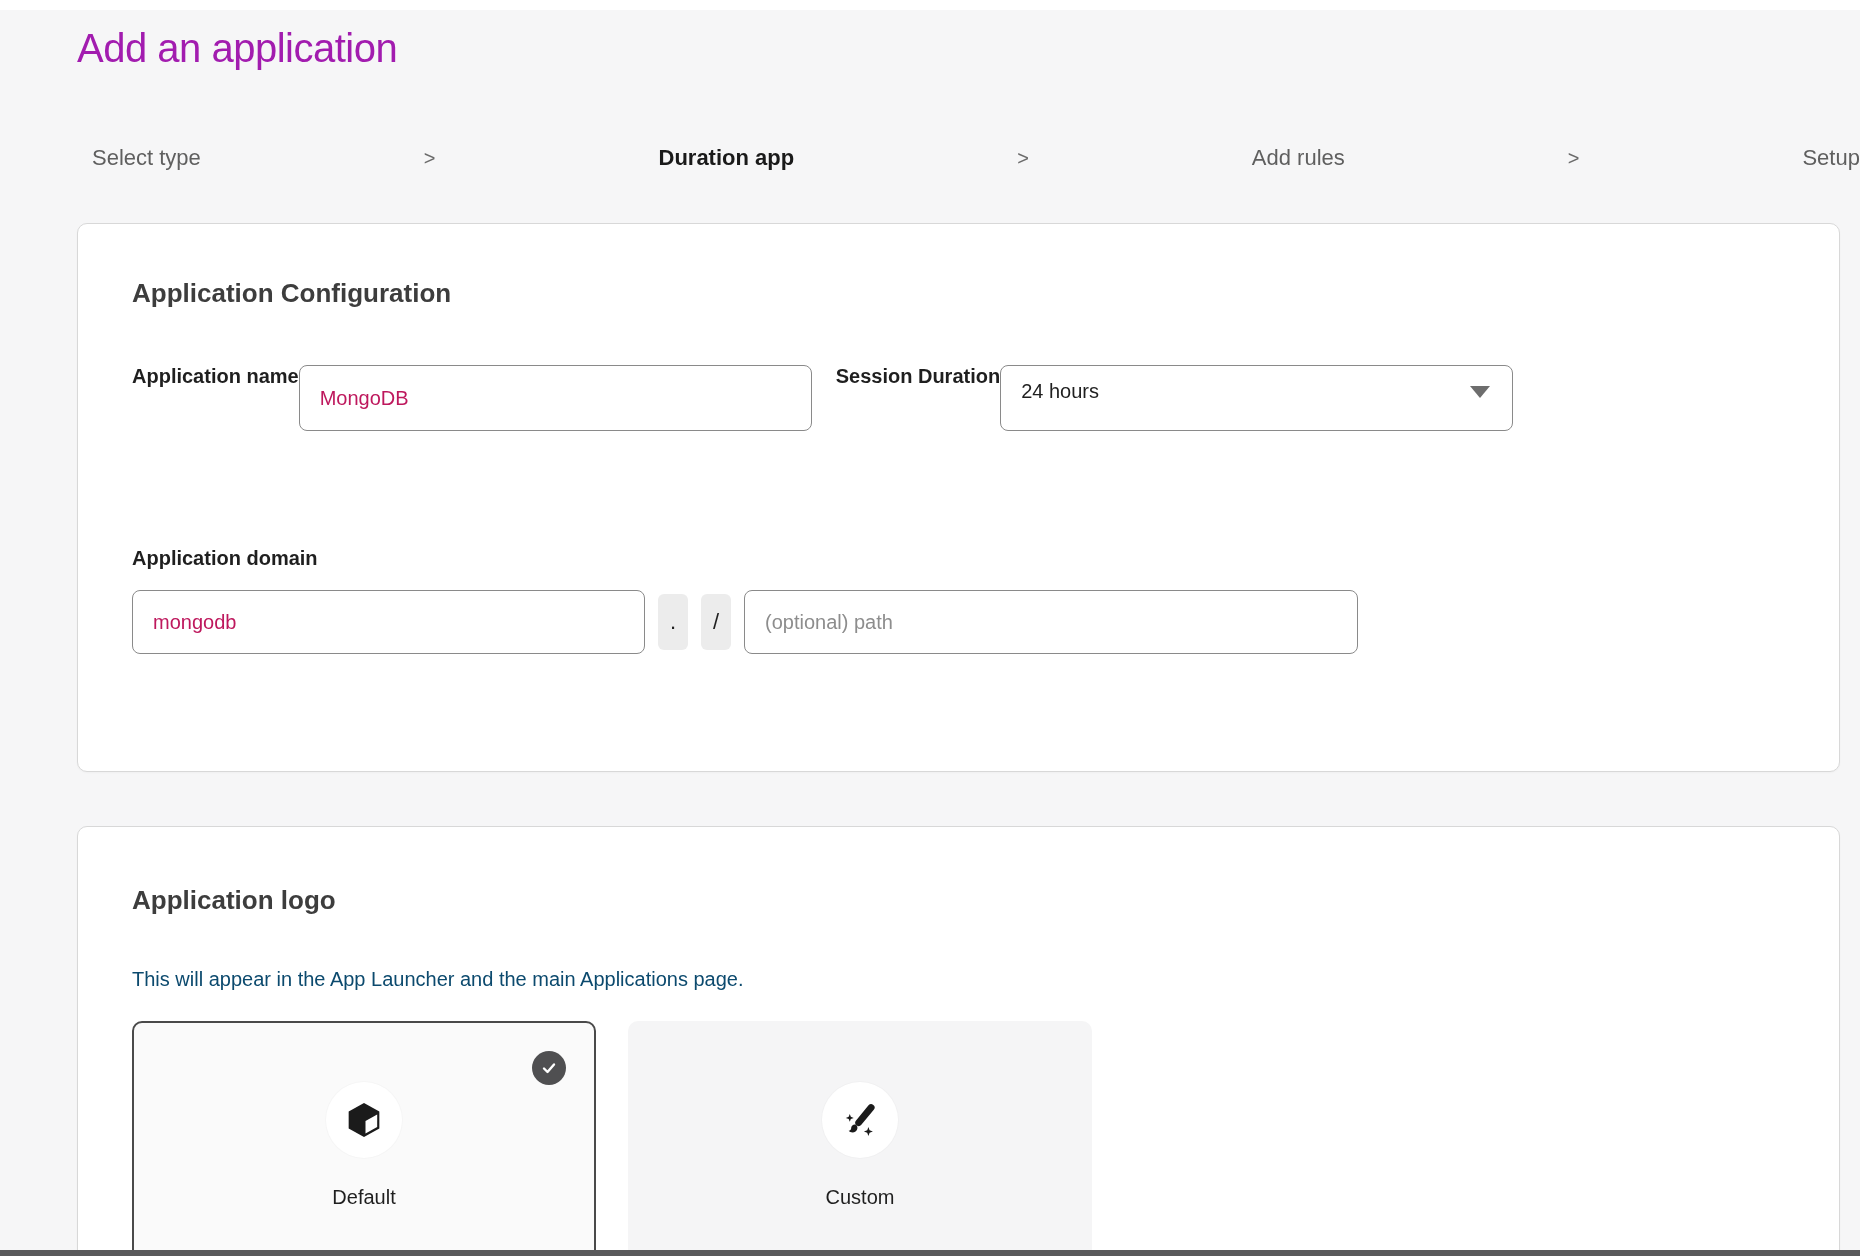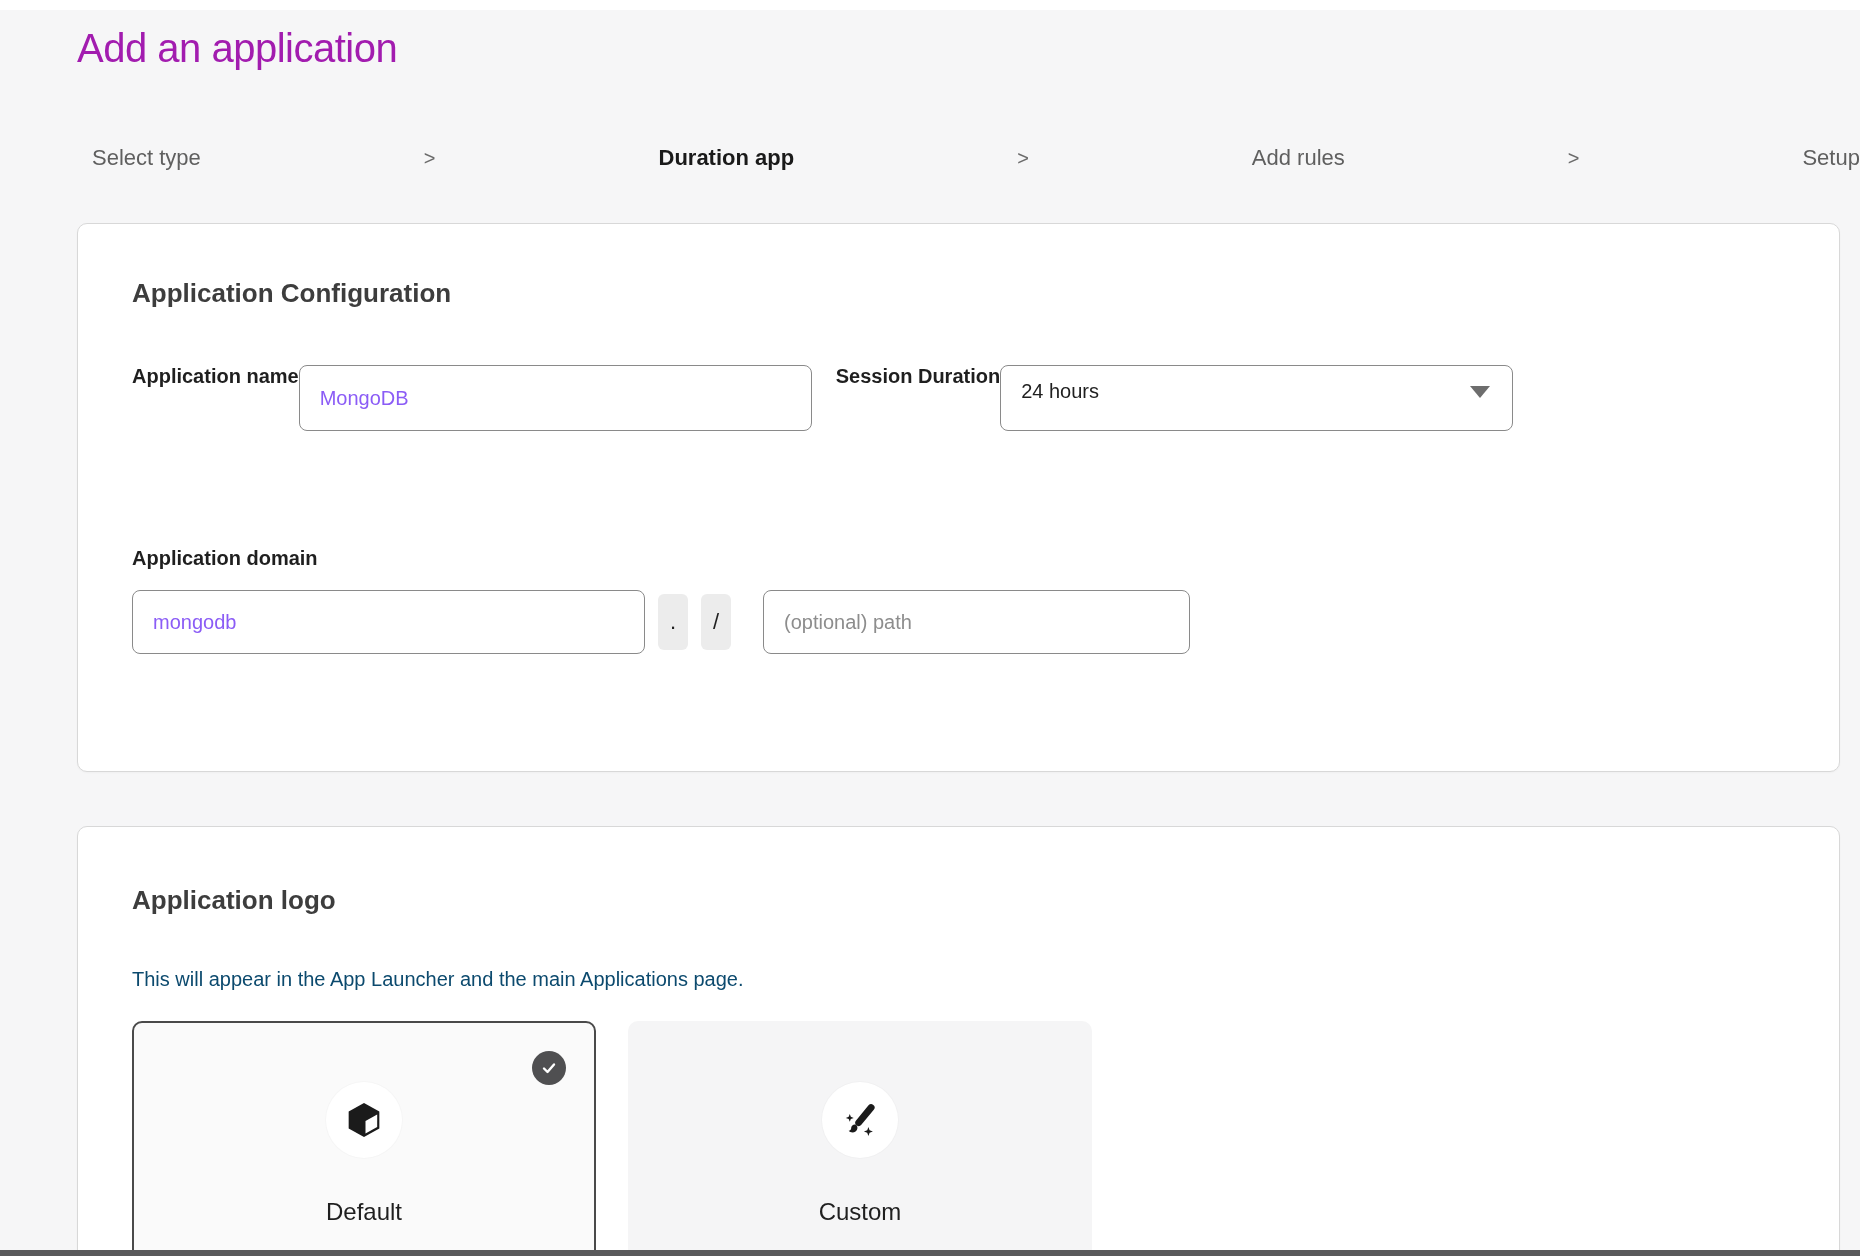--- a/index.html
+++ b/index.html
@@ -55,21 +55,21 @@
   .card-2 .section-heading { margin-bottom: 52px; }
 
   .field-label { font-size: 20px; font-weight: 700; color: #1f1f1f; margin-bottom: 20px; }
 
   .row { display: flex; }
   .row-top { gap: 24px; }
   .field { display: flex; flex-direction: row; }
 
   .text-input {
     width: 513px; height: 66px; border: 1px solid #8a8a8a; border-radius: 8px;
-    font-size: 20px; font-family: inherit; color: #8b5cf6; padding: 0 20px;
+    font-size: 20px; font-family: inherit; color: #be185d; padding: 0 20px;
     background: #ffffff; outline: none;
   }
   .text-input::placeholder { color: #8d8d8d; }
 
   .select-box {
     width: 513px; height: 66px; border: 1px solid #8a8a8a; border-radius: 8px;
     display: flex; align-items: center; justify-content: space-between;
     padding: 0 22px 13px 20px; font-size: 20px; color: #1f1f1f; background: #ffffff;
     cursor: pointer;
   }
@@ -80,21 +80,21 @@
 
   
   .domain-section { margin-top: 116px; }
   .domain-row { display: flex; align-items: center; gap: 13px; }
   .domain-row .text-input, .domain-row .select-box { height: 64px; }
   .sep-badge {
     min-width: 30px; height: 56px; background: #ececec; border-radius: 6px;
     display: flex; align-items: center; justify-content: center;
     font-size: 22px; color: #1f1f1f;
   }
-  .path-input { width: 427px; margin-left: 19px; }
+  .path-input { width: 614px; }
 
   
   .logo-description { font-size: 20px; color: #0c4a6e; margin-bottom: 30px; }
   .tiles { display: flex; gap: 32px; }
   .tile {
     width: 464px; height: 340px; border-radius: 10px; position: relative;
     display: flex; flex-direction: column; align-items: center; cursor: pointer;
     padding-top: 59px;
   }
   .tile.selected { background: #fafafa; border: 2px solid #4a4a4a; }
@@ -102,21 +102,21 @@
   .check-badge {
     position: absolute; top: 28px; right: 28px; width: 34px; height: 34px;
     border-radius: 50%; background: #4f4f51; display: flex;
     align-items: center; justify-content: center;
   }
   .tile-circle {
     width: 76px; height: 76px; border-radius: 50%; background: #ffffff;
     display: flex; align-items: center; justify-content: center;
     box-shadow: 0 0 0 1px rgba(0,0,0,0.02);
   }
-  .tile-label { margin-top: 40px; font-size: 24px; color: #1f1f1f; }
+  .tile-label { margin-top: 28px; font-size: 20px; color: #1f1f1f; }
 
   .bottom-strip {
     position: absolute; bottom: 0; left: 0; right: 0; height: 6px;
     background: #59595b; z-index: 50;
   }
 </style>
 </head>
 <body>
 
 <div class="page">

